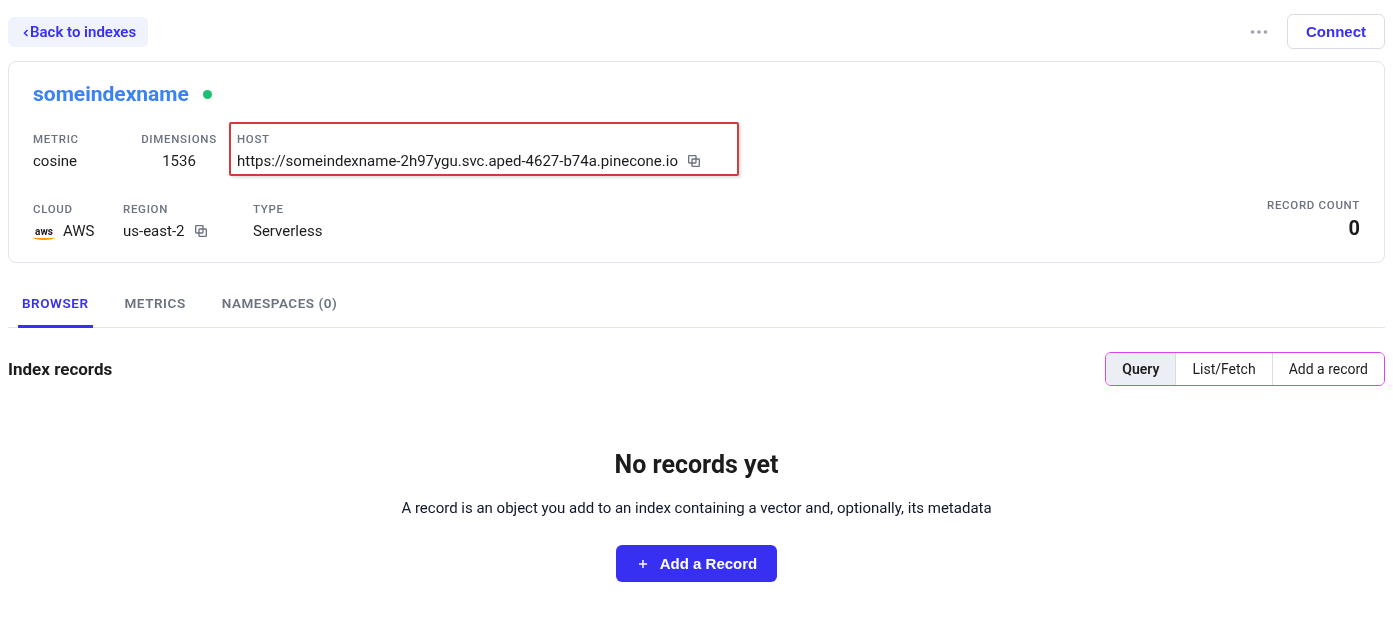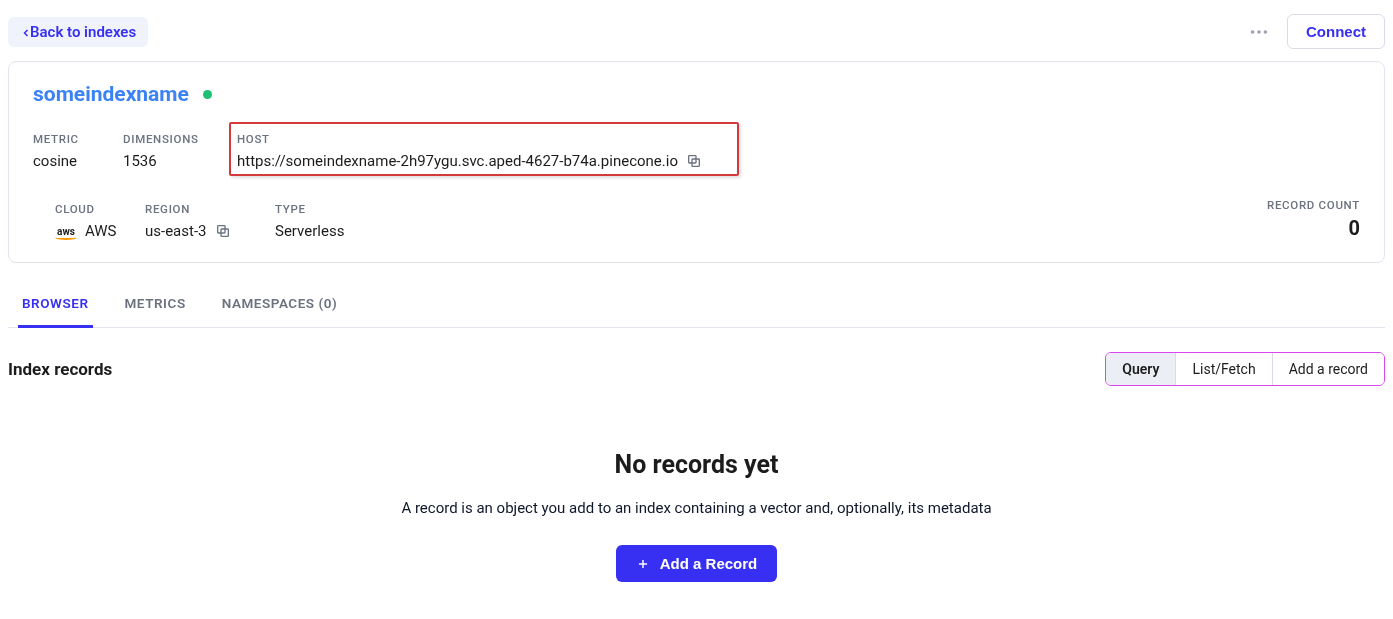--- a/index.html
+++ b/index.html
@@ -100,23 +100,23 @@
     font-weight: 500;
   }
   .meta-value {
     font-size: 15px;
     color: #1c1c1c;
     display: flex;
     align-items: center;
     gap: 8px;
   }
   .col-metric { width: 90px; }
-  .col-dim { width: 112px; }
+  .col-dim { width: 112px; align-items: center; }
   .col-host { }
-  .col-cloud { width: 90px; margin-left: 22px; }
+  .col-cloud { width: 90px; }
   .col-region { width: 130px; }
   .col-type { width: 120px; }
 
   .host-box {
     border: 2.5px solid #d43a3a;
     border-radius: 2px;
     padding: 8px 10px 4px 6px;
     margin-top: -10px;
     margin-left: -6px;
     width: 510px;
@@ -299,21 +299,21 @@
       <div class="meta-block col-cloud">
         <span class="meta-label">CLOUD</span>
         <span class="meta-value">
           <span class="aws-icon">aws</span>
           <span>AWS</span>
         </span>
       </div>
       <div class="meta-block col-region">
         <span class="meta-label">REGION</span>
         <span class="meta-value">
-          <span>us-east-3</span>
+          <span>us-east-2</span>
           <span class="copy-icon">
             <svg viewBox="0 0 24 24" width="16" height="16" fill="none" stroke="#6b7280" stroke-width="2">
                 <rect x="9" y="9" width="11" height="11" rx="1"></rect>
                 <rect x="4" y="4" width="11" height="11" rx="1"></rect>
               </svg>
           </span>
         </span>
       </div>
       <div class="meta-block col-type">
         <span class="meta-label">TYPE</span>

